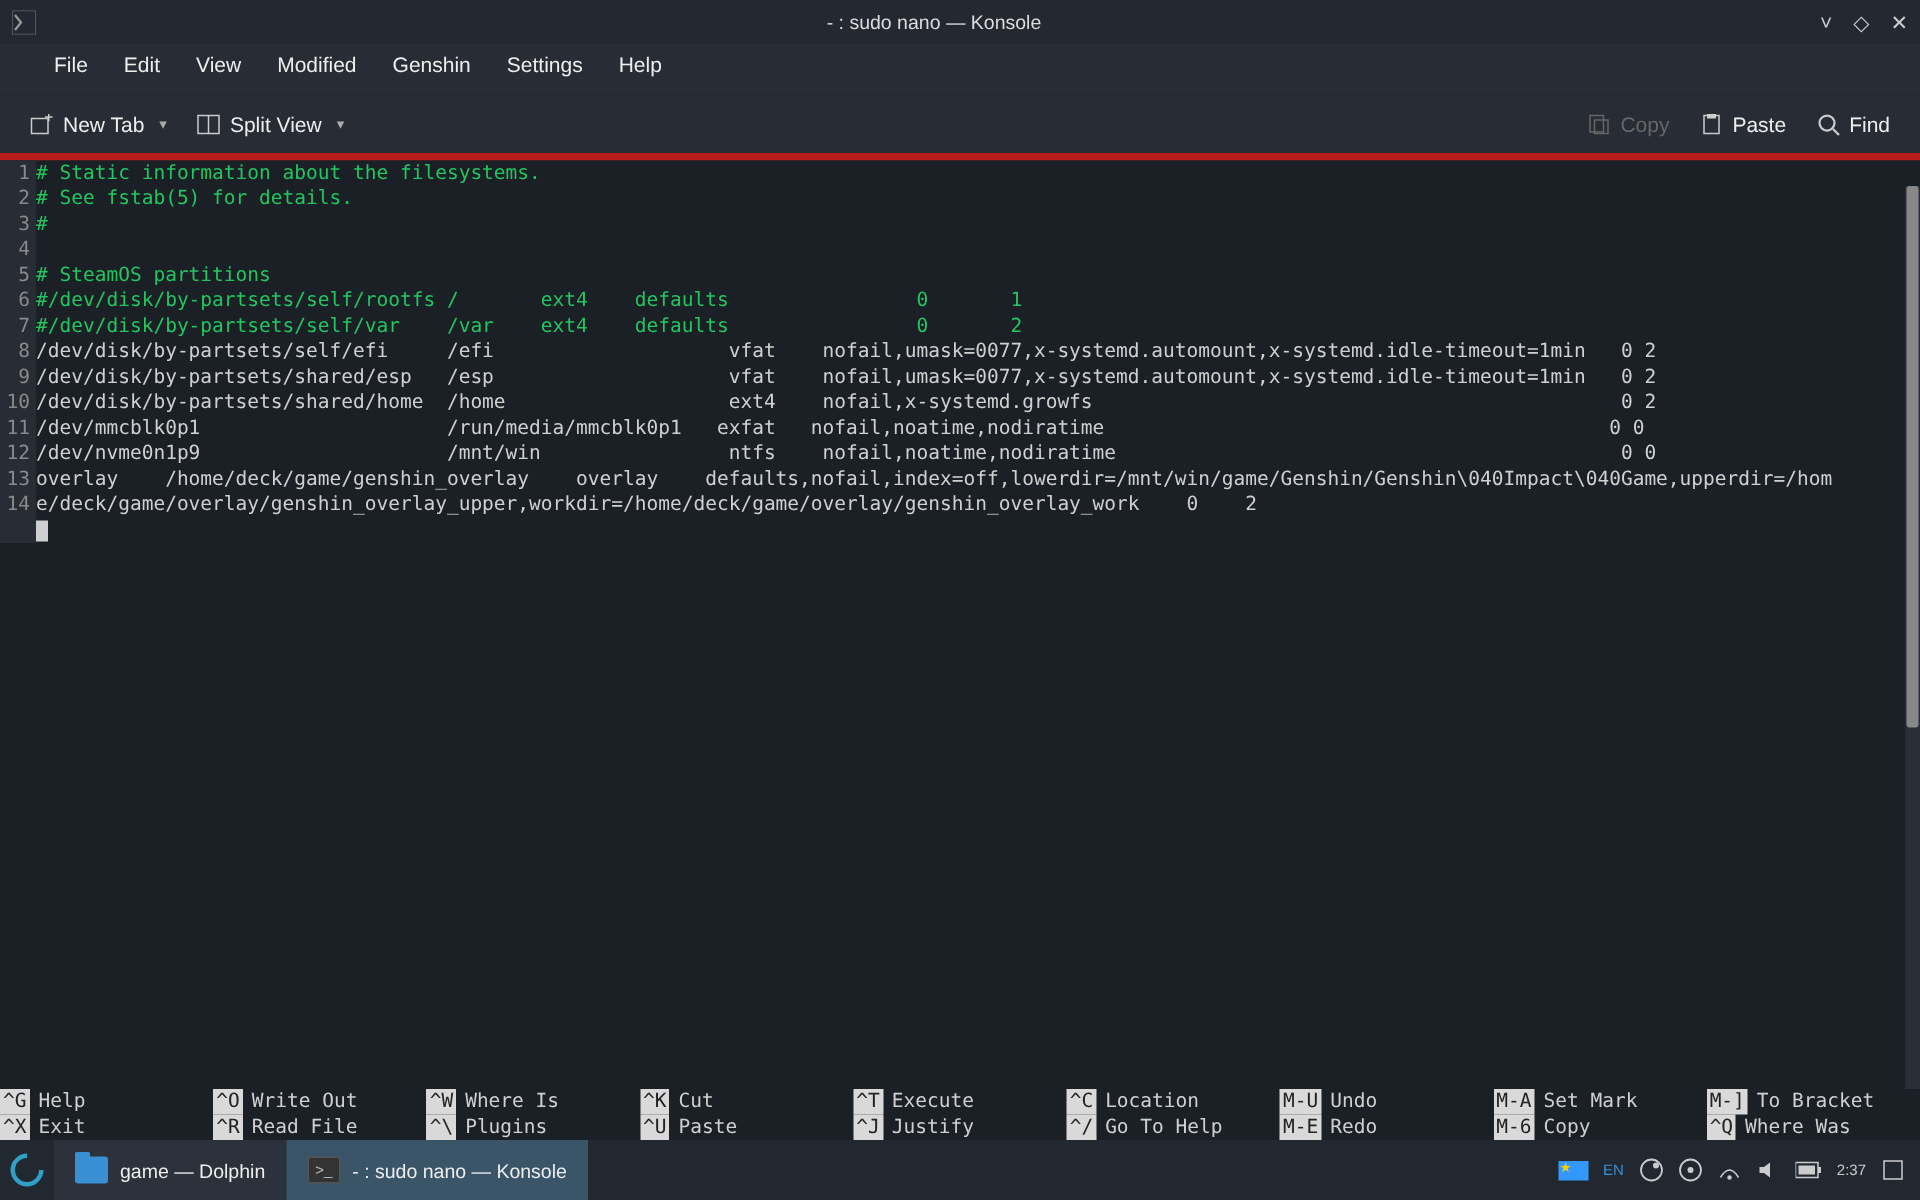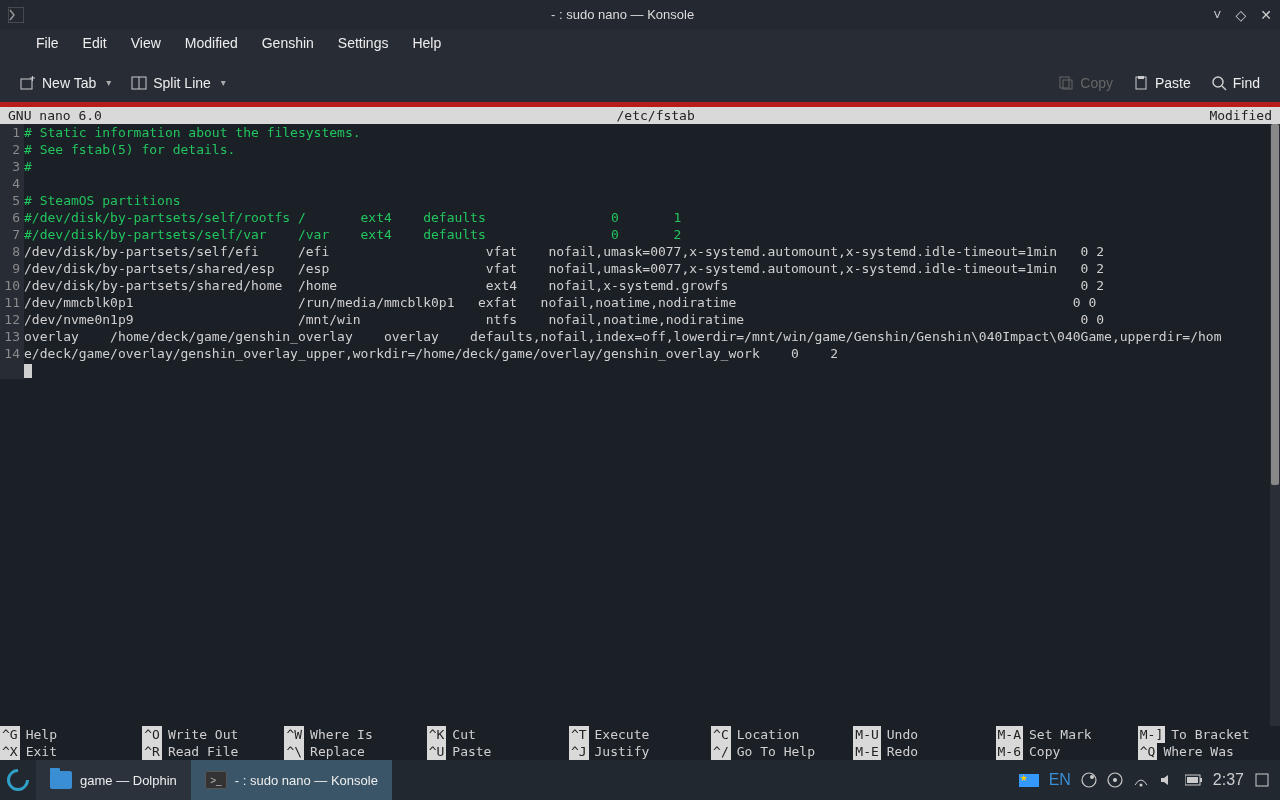--- a/index.html
+++ b/index.html
@@ -46,21 +46,21 @@
 .scrollbar-v .thumb { position:absolute; left:1px; right:1px; top:0; height:60%; background:#888; border-radius:2px; }
 
 
 .taskbar { position:absolute; bottom:0; left:0; right:0; height:40px; background:#222830; display:flex; align-items:center; font-size:13px; }
 .taskbar .start { width:36px; display:flex; align-items:center; justify-content:center; height:100%; }
 .taskbar .start-swirl { width:22px; height:22px; border:3px solid #2fa0c8; border-radius:50%; border-top-color:transparent; transform:rotate(45deg); }
 .taskbar .task { display:flex; align-items:center; gap:8px; padding:0 14px; height:100%; color:#eee; }
 .taskbar .task.active { background:#3a5568; }
 .taskbar .task.pinned { background:#2b323c; }
 .taskbar .spacer { flex:1; }
-.taskbar .tray { display:flex; align-items:center; gap:10px; padding:0 10px; color:#ccc; font-size:16px; }
+.taskbar .tray { display:flex; align-items:center; gap:10px; padding:0 10px; color:#ccc; font-size:10px; }
 .folder-icon { width:22px; height:18px; background:#3a8fd4; border-radius:2px; position:relative; }
 .folder-icon:before { content:''; position:absolute; top:-3px; left:0; width:10px; height:4px; background:#3a8fd4; border-radius:1px 1px 0 0; }
 .term-icon { width:22px; height:18px; background:#333; border:1px solid #555; border-radius:2px; display:flex; align-items:center; justify-content:center; color:#bbb; font-size:10px; }
 .flag-icon { width:20px; height:13px; background:#3399ff; position:relative; }
 .flag-icon:after { content:'★'; color:#ffcc00; font-size:9px; position:absolute; left:1px; top:-1px; }
 
 svg { display:block; }
 </style>
 </head>
 <body>
@@ -101,21 +101,21 @@
     <span>New Tab</span>
     <span class="chev">▾</span>
   </div>
   <div class="tool-btn">
     <span>
         <svg width="16" height="16" viewBox="0 0 16 16">
           <rect x="1" y="2" width="14" height="12" fill="none" stroke="#ccc"></rect>
           <line x1="8" y1="2" x2="8" y2="14" stroke="#ccc"></line>
         </svg>
       </span>
-    <span>Split Line</span>
+    <span>Split View</span>
     <span class="chev">▾</span>
   </div>
   <div class="tool-sep"></div>
   <div class="tool-btn disabled">
     <span>
         <svg width="16" height="16" viewBox="0 0 16 16">
           <rect x="2" y="2" width="9" height="11" fill="none" stroke="#666"></rect>
           <rect x="5" y="5" width="9" height="9" fill="none" stroke="#666"></rect>
         </svg>
       </span>
@@ -135,25 +135,20 @@
         <svg width="16" height="16" viewBox="0 0 16 16">
           <circle cx="7" cy="7" r="5" fill="none" stroke="#ccc" stroke-width="1.5"></circle>
           <line x1="11" y1="11" x2="15" y2="15" stroke="#ccc" stroke-width="1.5"></line>
         </svg>
       </span>
     <span>Find</span>
   </div>
 </div>
 
 <div class="terminal">
-  <div class="nano-header">
-    <span class="left"> GNU nano 6.0</span>
-    <span class="center">/etc/fstab</span>
-    <span class="right">Modified </span>
-  </div>
   <div class="editor">
     <div class="gutter" id="gutter">
         <div>1</div>
         <div>2</div>
         <div>3</div>
         <div>4</div>
         <div>5</div>
         <div>6</div>
         <div>7</div>
         <div>8</div>
@@ -212,21 +207,21 @@
         <div class="nano-cell">
           <span class="key">^X</span>
           <span class="lbl">Exit</span>
         </div>
         <div class="nano-cell">
           <span class="key">^R</span>
           <span class="lbl">Read File</span>
         </div>
         <div class="nano-cell">
           <span class="key">^\</span>
-          <span class="lbl">Replace</span>
+          <span class="lbl">Plugins</span>
         </div>
         <div class="nano-cell">
           <span class="key">^U</span>
           <span class="lbl">Paste</span>
         </div>
         <div class="nano-cell">
           <span class="key">^J</span>
           <span class="lbl">Justify</span>
         </div>
         <div class="nano-cell">

